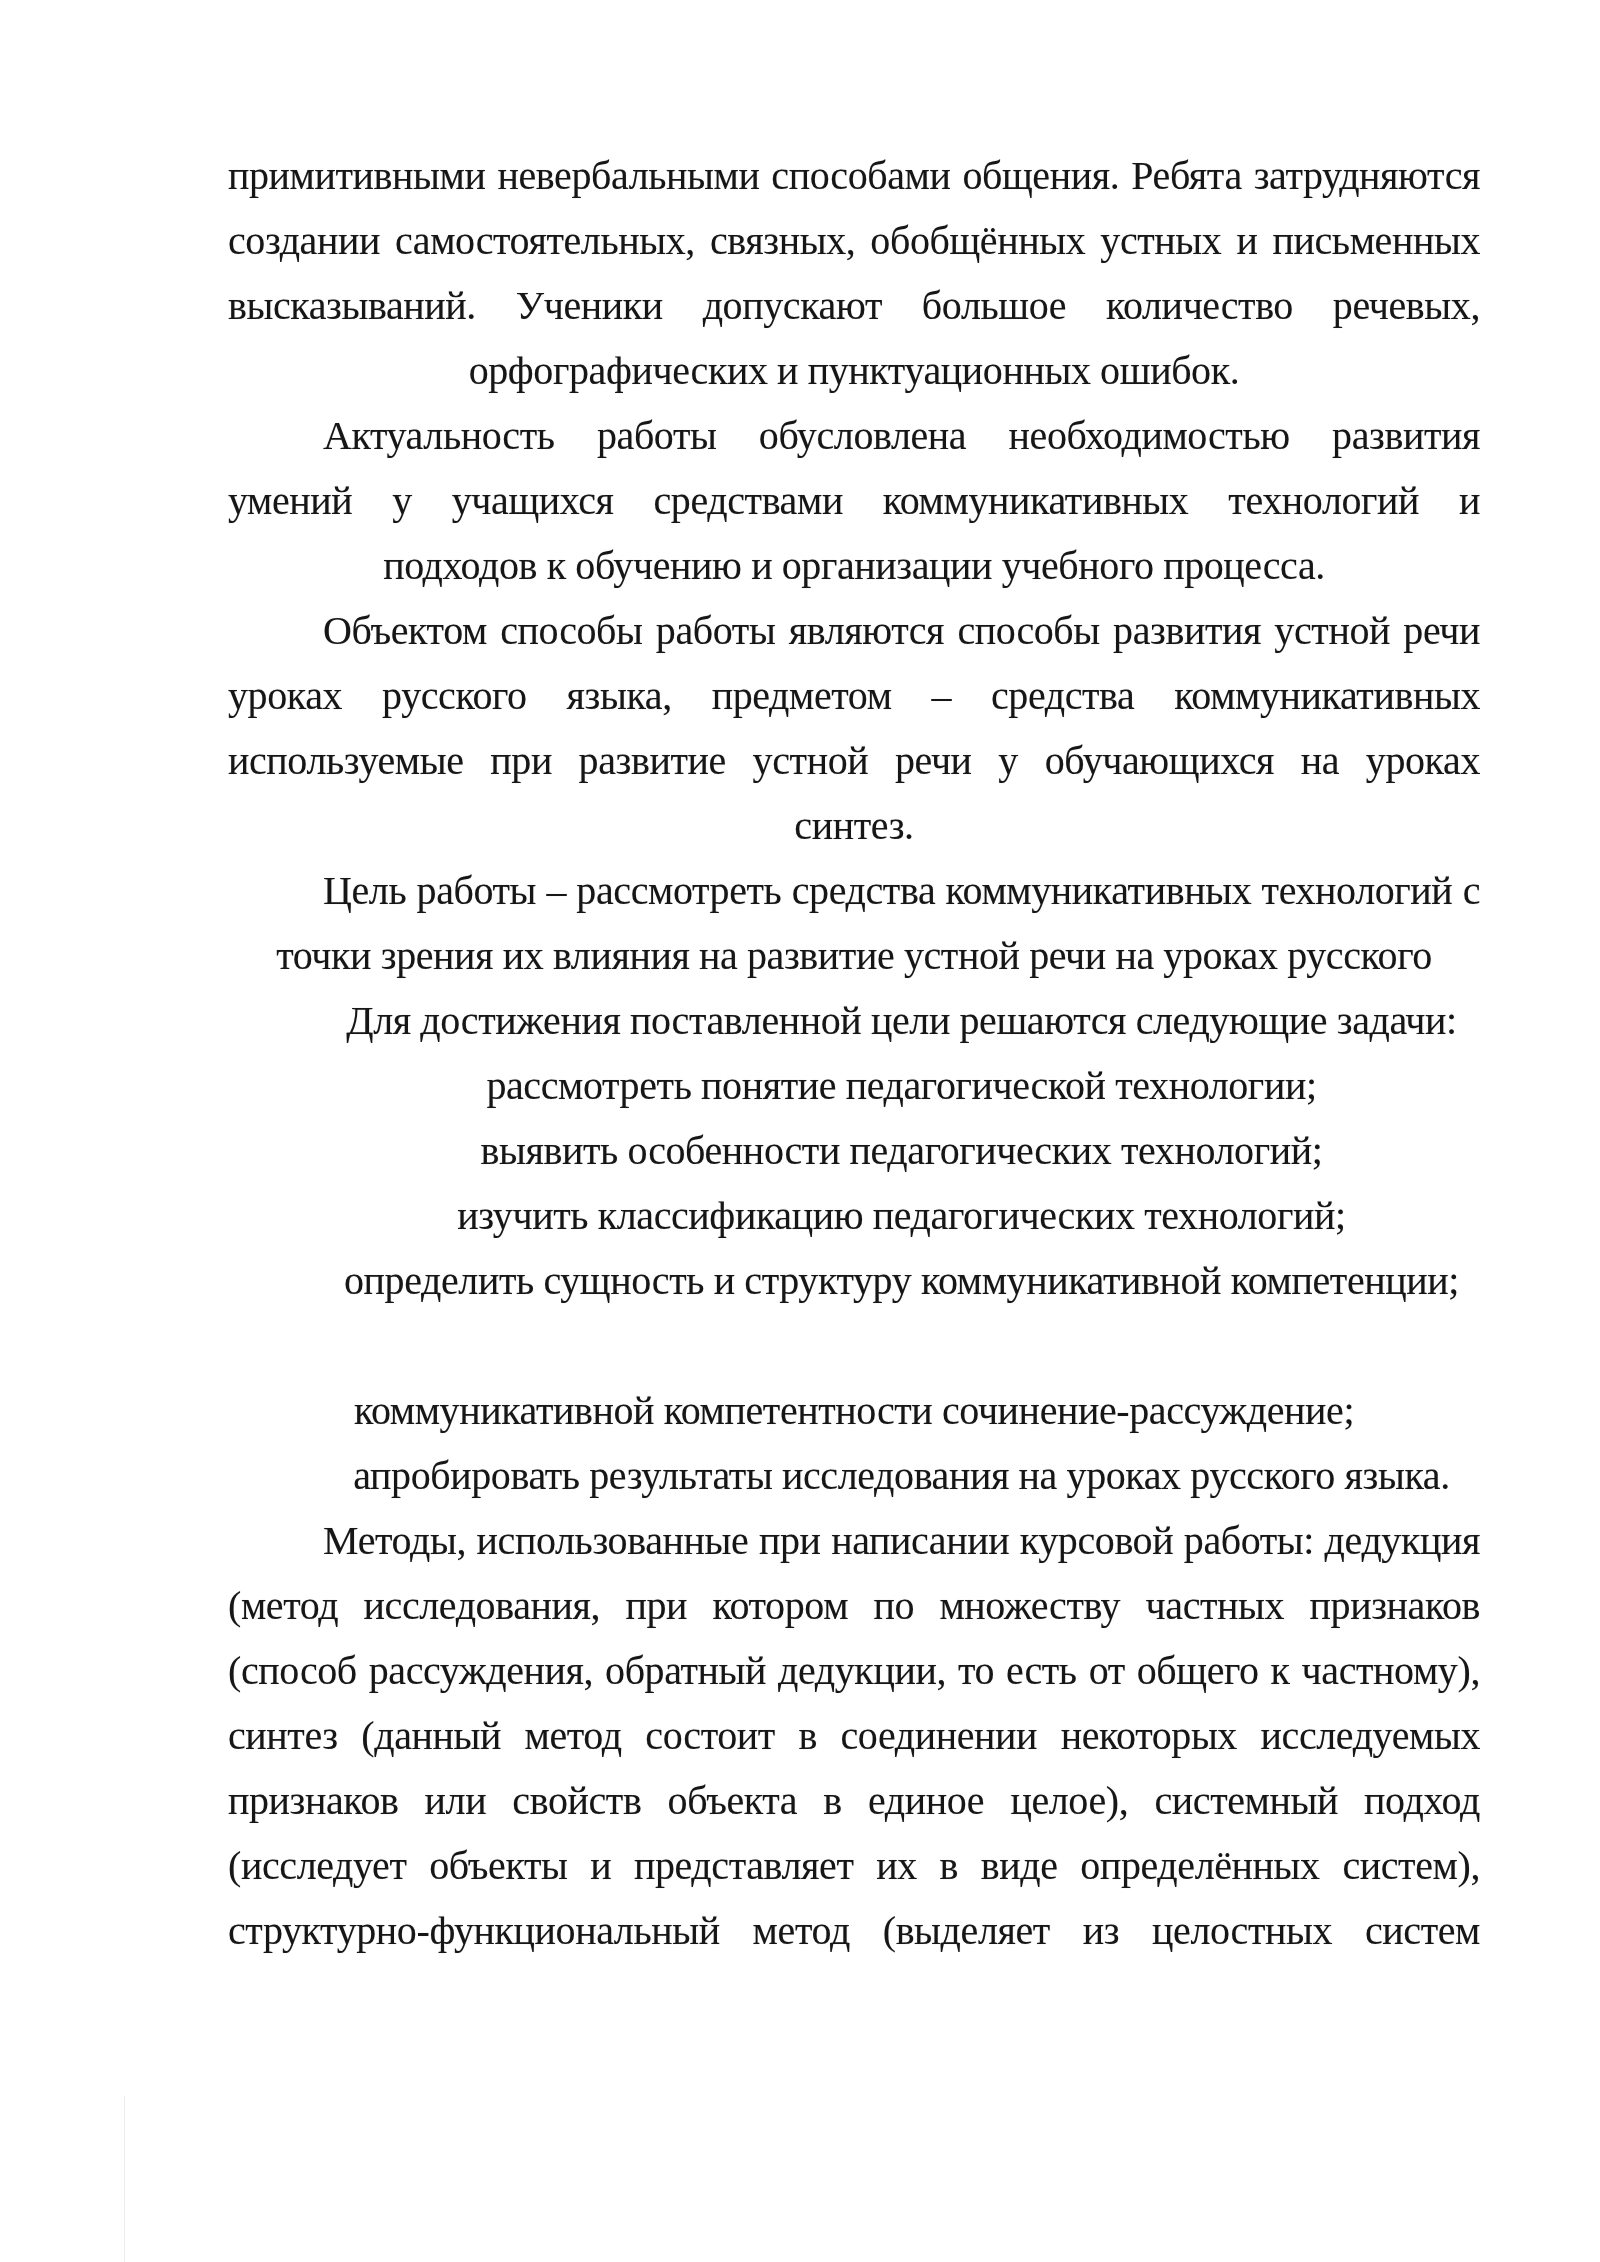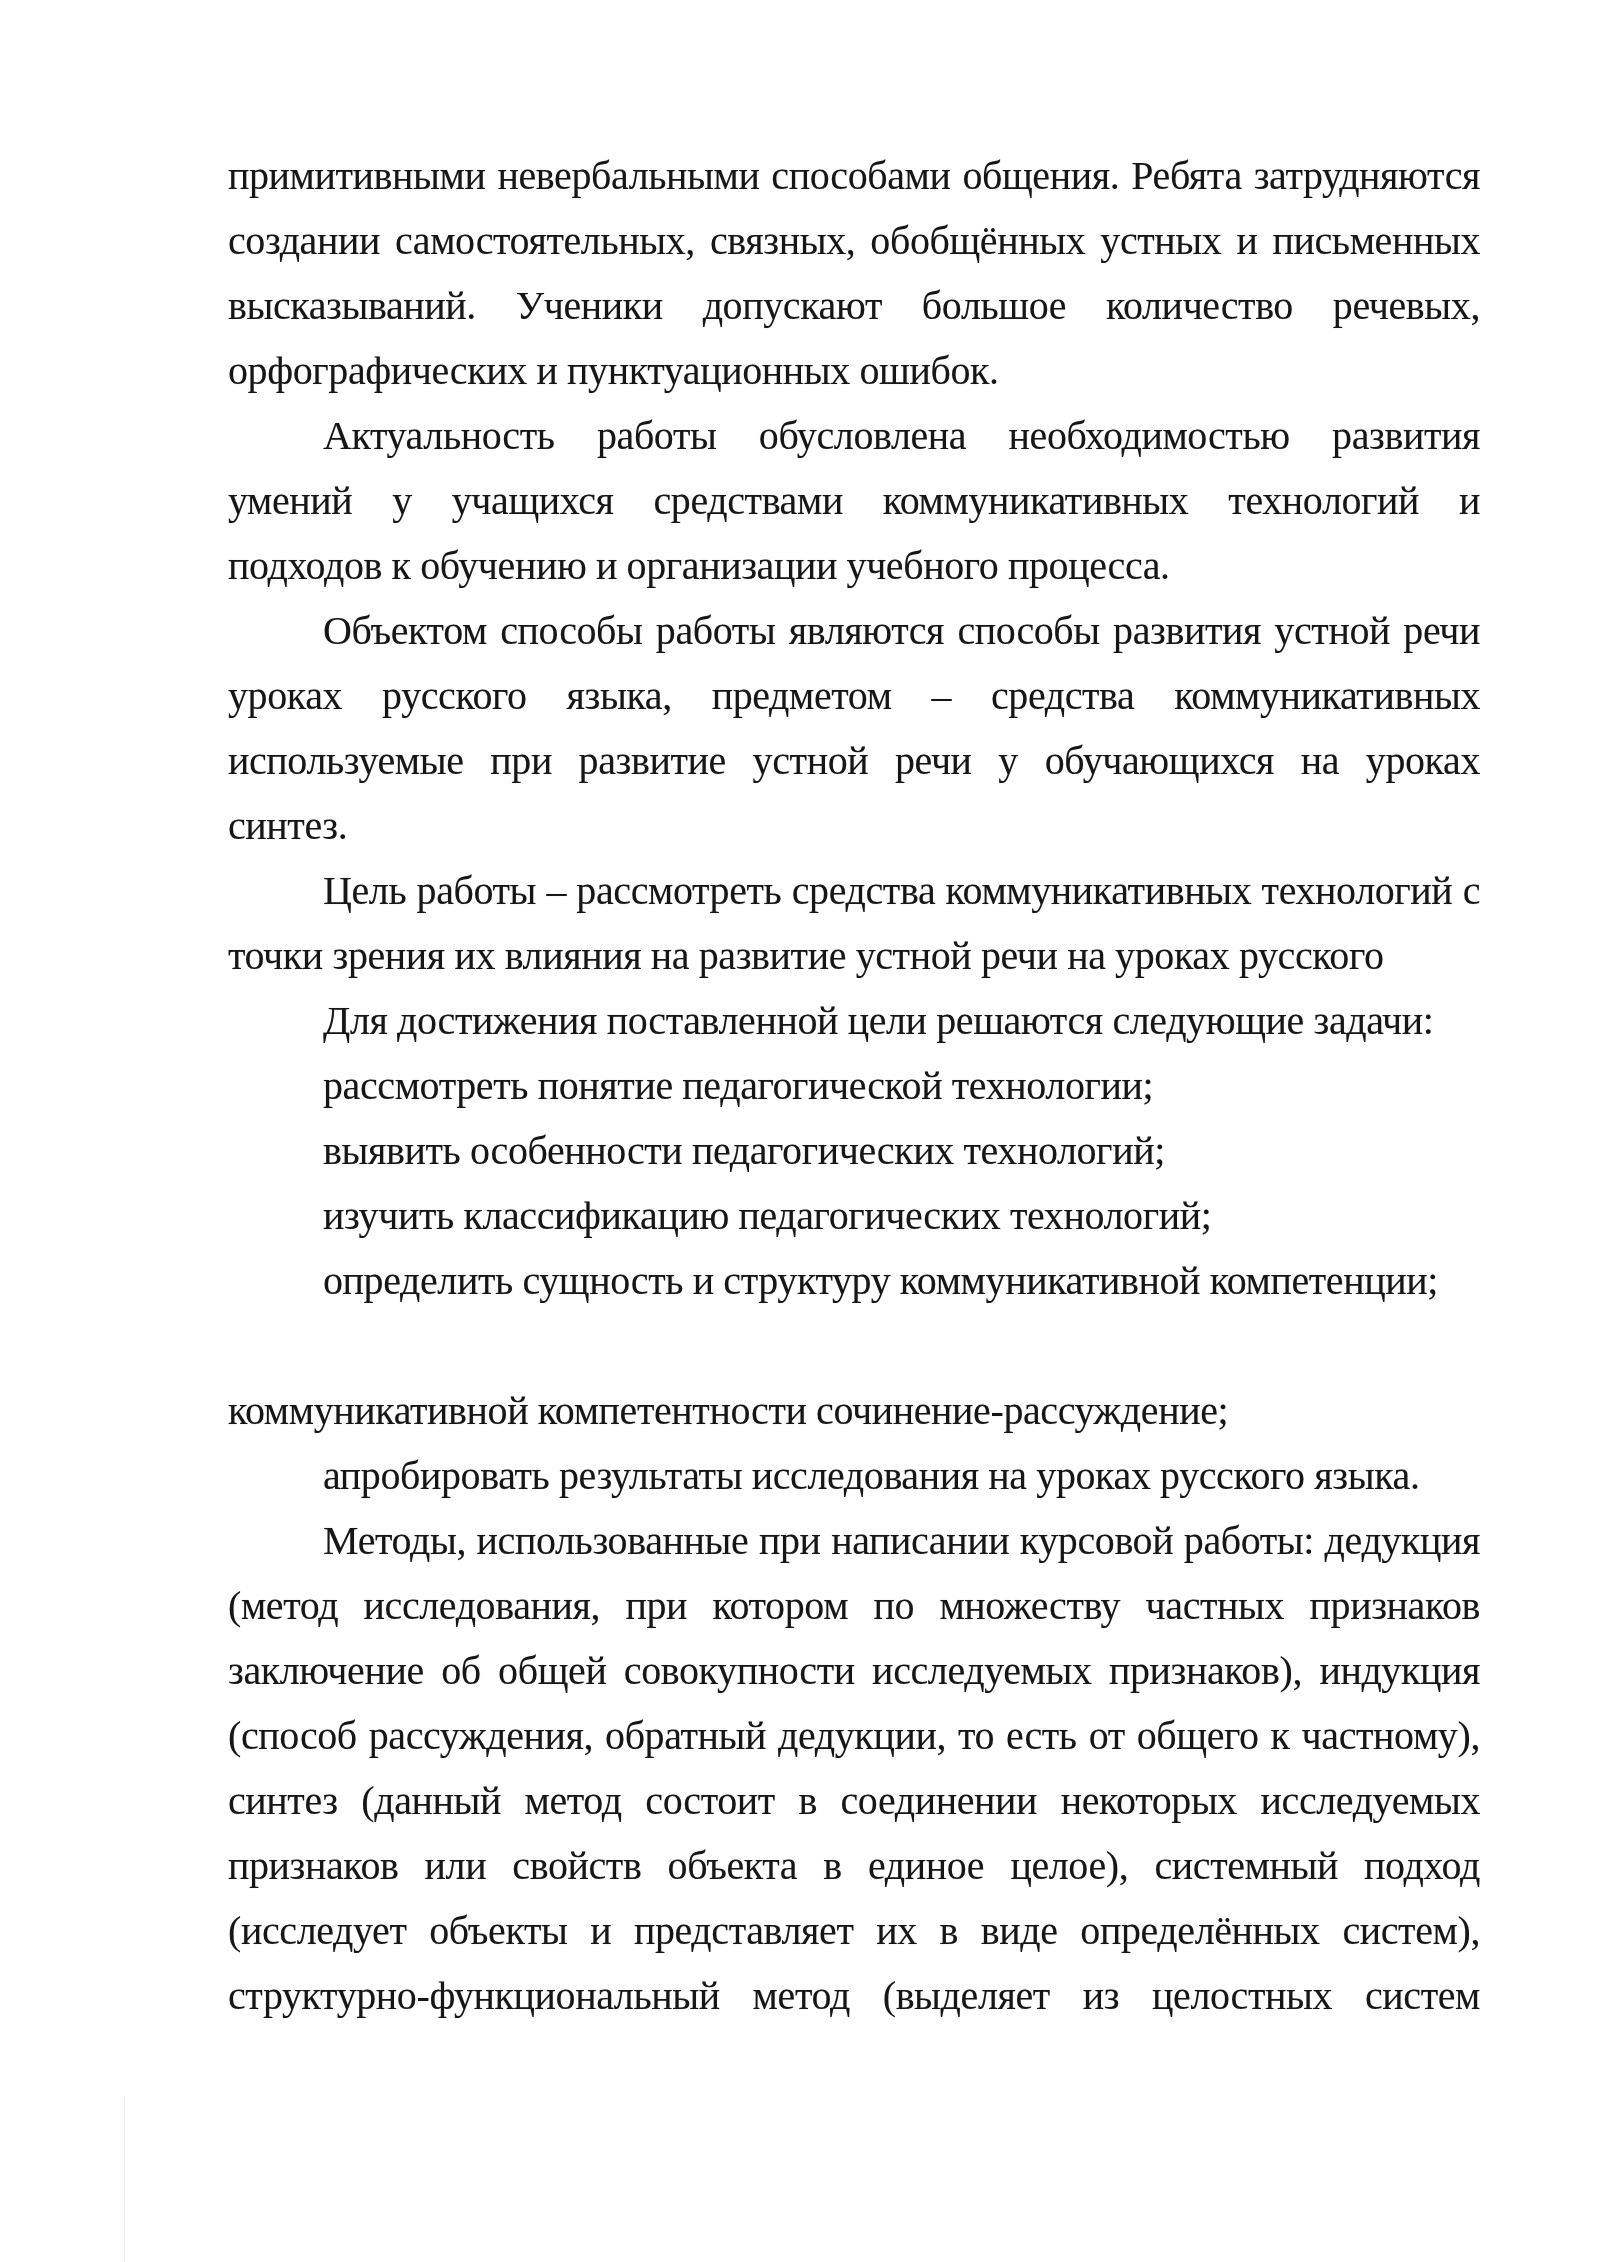--- a/index.html
+++ b/index.html
@@ -23,21 +23,21 @@
     width: 1252px;
     color: #161616;
     font-size: 40px;
     letter-spacing: -0.4px;
     text-shadow: 0 0 1px rgba(0,0,0,0.25);
   }
   .line {
     height: 65px;
     line-height: 65px;
     overflow: hidden;
-    text-align: left;
+    text-align: center;
   }
   .line.justify {
     text-align: justify;
     text-align-last: justify;
   }
   .line.indent {
     text-indent: 95px;
   }
   .line.blank {
     
@@ -72,21 +72,20 @@
       <div class="line indent">Для достижения поставленной цели решаются следующие задачи:</div>
       <div class="line indent">рассмотреть понятие педагогической технологии;</div>
       <div class="line indent">выявить особенности педагогических технологий;</div>
       <div class="line indent">изучить классификацию педагогических технологий;</div>
       <div class="line indent">определить сущность и структуру коммуникативной компетенции;</div>
       <div class="line blank"></div>
       <div class="line">коммуникативной компетентности сочинение-рассуждение;</div>
       <div class="line indent">апробировать результаты исследования на уроках русского языка.</div>
       <div class="line justify indent">Методы, использованные при написании курсовой работы: дедукция</div>
       <div class="line justify">(метод исследования, при котором по множеству частных признаков делается</div>
-      <div class="line justify">заключение об общей совокупности исследуемых признаков), индукция</div>
       <div class="line justify">(способ рассуждения, обратный дедукции, то есть от общего к частному),</div>
       <div class="line justify">синтез (данный метод состоит в соединении некоторых исследуемых</div>
       <div class="line justify">признаков или свойств объекта в единое целое), системный подход</div>
       <div class="line justify">(исследует объекты и представляет их в виде определённых систем),</div>
       <div class="line justify">структурно-функциональный метод (выделяет из целостных систем</div>
     </div>
   <div class="scan-edge"></div>
 </div>
 
 </body></html>

